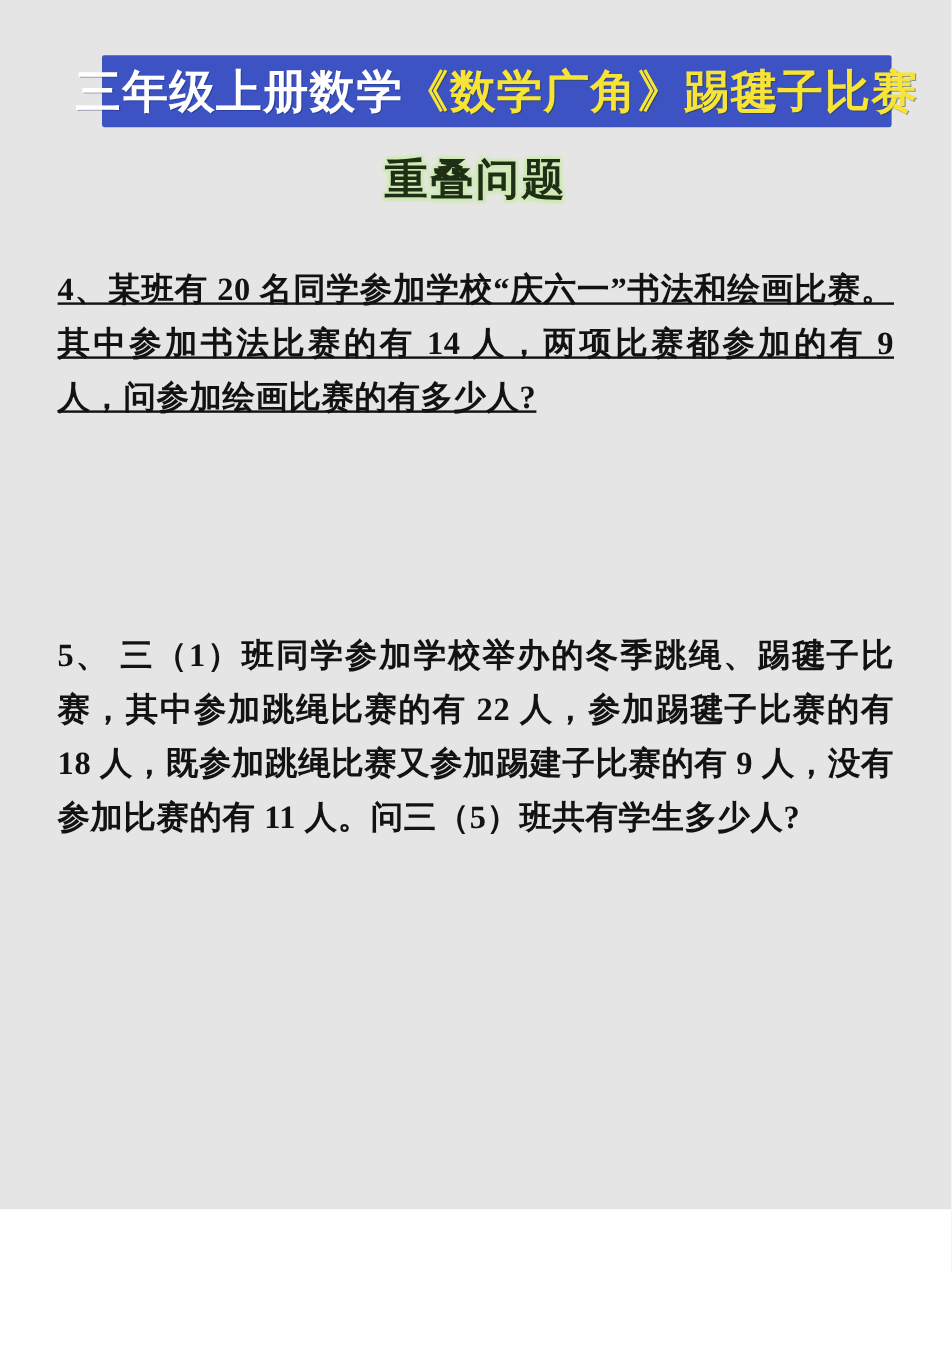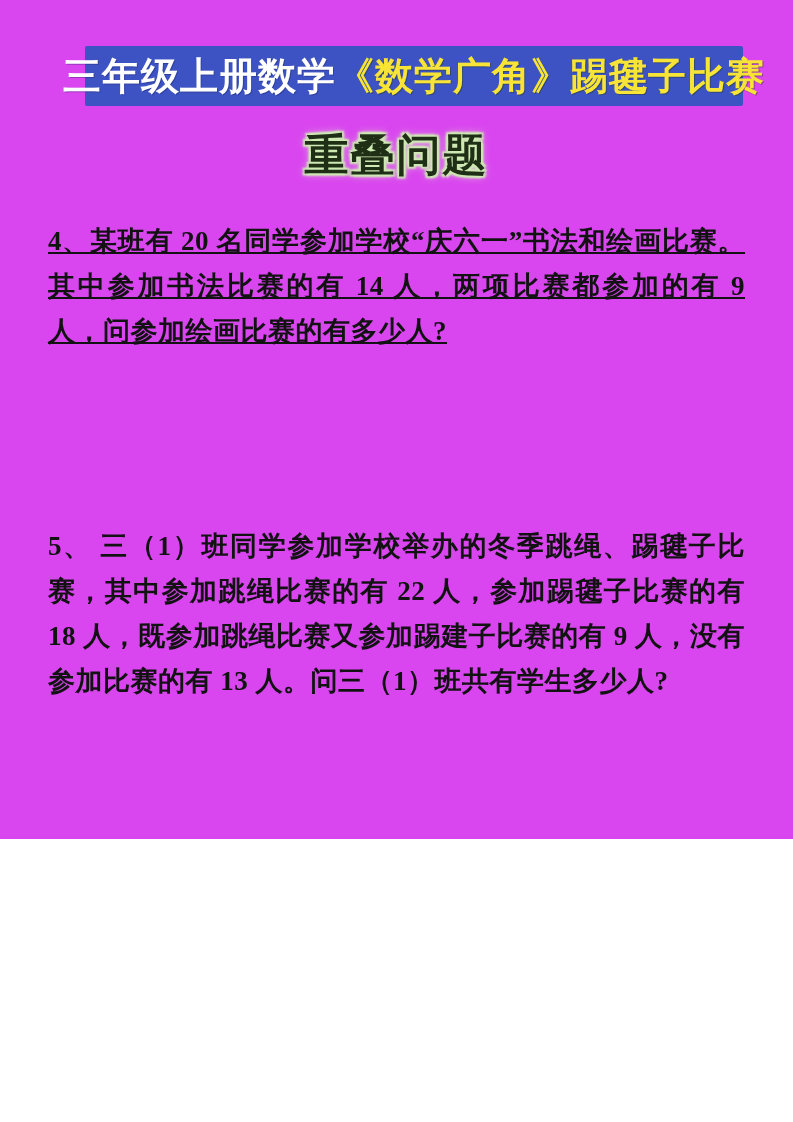--- a/index.html
+++ b/index.html
@@ -3,22 +3,22 @@
 <meta charset="utf-8">
 <style>
   html, body {
     margin: 0;
     padding: 0;
     background: #ffffff;
   }
   .page {
     position: relative;
     width: 793px;
-    height: 839px;
-    background: #d946ef;
+    height: 1008px;
+    background: #e5e5e5;
     overflow: hidden;
     font-family: "Liberation Serif", "DejaVu Serif", serif;
   }
   
   .banner {
     position: absolute;
     left: 85px;
     top: 46px;
     width: 658px;
     height: 60px;
@@ -43,21 +43,21 @@
   }
   
   .subtitle {
     position: absolute;
     left: 0;
     top: 126px;
     width: 100%;
     text-align: center;
     font-family: "Liberation Serif", "DejaVu Serif", serif;
     font-weight: 700;
-    font-size: 44px;
+    font-size: 36px;
     letter-spacing: 2px;
     color: #1e2f16;
     text-shadow:
       2px 2px 2px #cfe9b4,
       -2px -2px 2px #cfe9b4,
       2px -2px 2px #cfe9b4,
       -2px 2px 2px #cfe9b4,
       0 0 8px #d8eec4;
   }
   
@@ -84,16 +84,16 @@
 
   <div class="banner">
     <span class="t-white">三年级上册数学</span>
       <span class="t-yellow">《数学广角》踢毽子比赛</span>
   </div>
 
   <div class="subtitle">重叠问题</div>
 
   <p class="problem problem-4">4、某班有 20 名同学参加学校“庆六一”书法和绘画比赛。其中参加书法比赛的有 14 人，两项比赛都参加的有 9 人，问参加绘画比赛的有多少人?</p>
 
-  <p class="problem problem-5">5、 三（1）班同学参加学校举办的冬季跳绳、踢毽子比赛，其中参加跳绳比赛的有 22 人，参加踢毽子比赛的有 18 人，既参加跳绳比赛又参加踢建子比赛的有 9 人，没有参加比赛的有 13 人。问三（1）班共有学生多少人?</p>
+  <p class="problem problem-5">5、 三（1）班同学参加学校举办的冬季跳绳、踢毽子比赛，其中参加跳绳比赛的有 22 人，参加踢毽子比赛的有 18 人，既参加跳绳比赛又参加踢建子比赛的有 9 人，没有参加比赛的有 11 人。问三（5）班共有学生多少人?</p>
 
 
 </div>
 
 </body></html>

